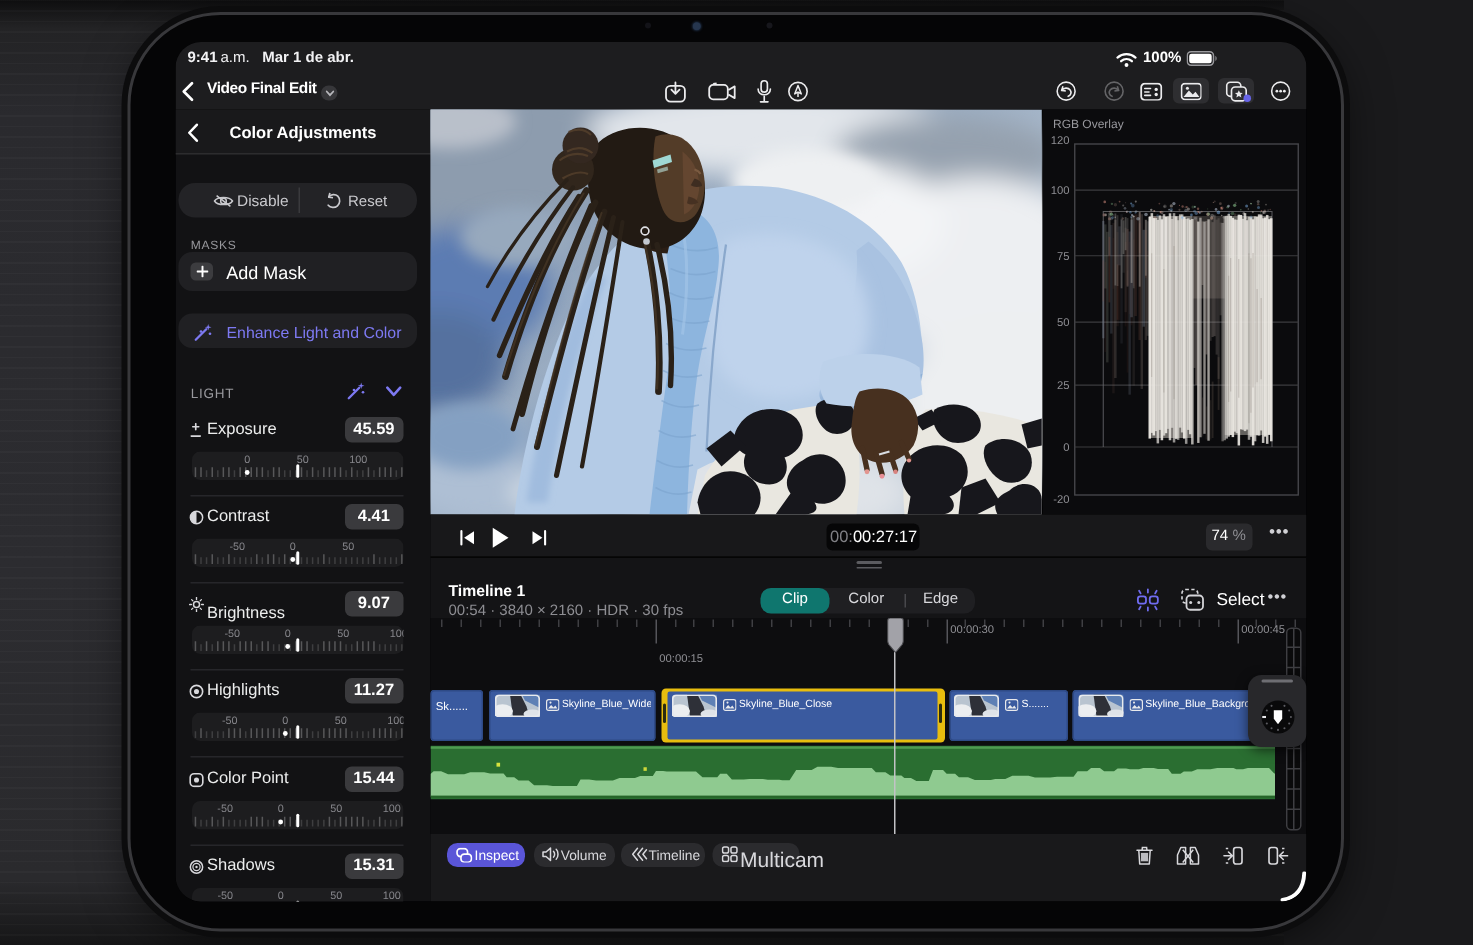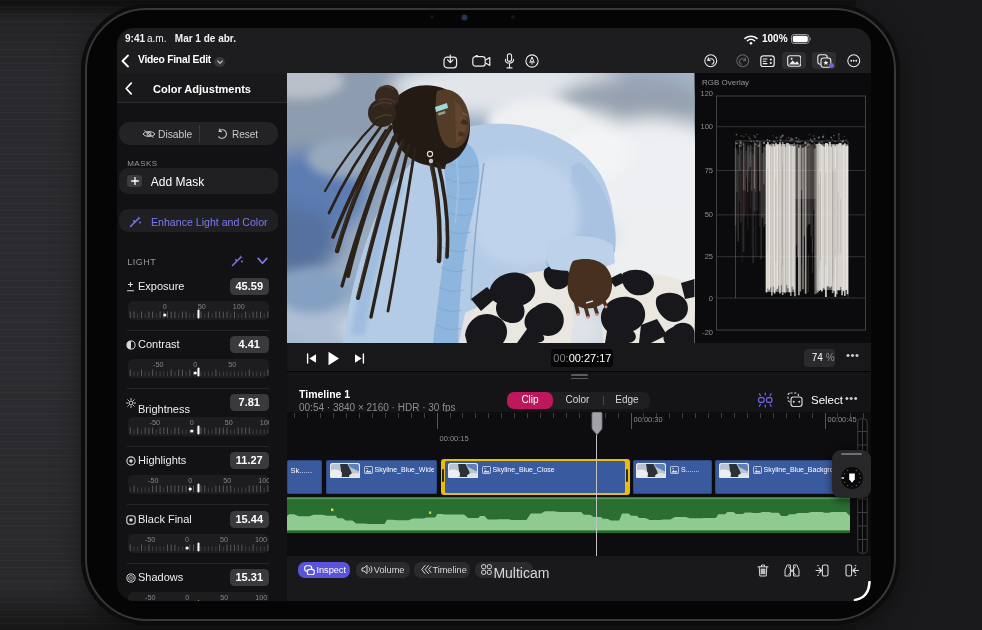--- a/index.html
+++ b/index.html
@@ -269,21 +269,21 @@
             <line x1="5" y1="0.4" x2="5" y2="1.6" transform="rotate(90 5 5)"></line>
             <line x1="5" y1="0.4" x2="5" y2="1.6" transform="rotate(135 5 5)"></line>
             <line x1="5" y1="0.4" x2="5" y2="1.6" transform="rotate(180 5 5)"></line>
             <line x1="5" y1="0.4" x2="5" y2="1.6" transform="rotate(225 5 5)"></line>
             <line x1="5" y1="0.4" x2="5" y2="1.6" transform="rotate(270 5 5)"></line>
             <line x1="5" y1="0.4" x2="5" y2="1.6" transform="rotate(315 5 5)"></line>
           </g>
           <circle cx="5" cy="5" r="2" fill="none" stroke="#d8d8dc" stroke-width="1"></circle>
         </svg>
 <div style="position:absolute;left:21px;top:375px;font-size:11px;color:#eceded">Brightness</div>
-<div class="vbox" style="top:366.0px">7.81</div>
+<div class="vbox" style="top:366.0px">9.07</div>
 <svg class="ruler" style="top:389px" width="141" height="19" viewBox="0 0 141 19">
           <rect width="141" height="19" rx="5.5" fill="#1d1d1f"></rect>
           <text x="26.8" y="7.6" fill="#86868b" font-size="7.2" text-anchor="middle" font-family="Liberation Sans">-50</text>
           <text x="63.8" y="7.6" fill="#86868b" font-size="7.2" text-anchor="middle" font-family="Liberation Sans">0</text>
           <text x="100.8" y="7.6" fill="#86868b" font-size="7.2" text-anchor="middle" font-family="Liberation Sans">50</text>
           <text x="137.8" y="7.6" fill="#86868b" font-size="7.2" text-anchor="middle" font-family="Liberation Sans">100</text>
           <rect x="1.8" y="10.5" width="1" height="6.5" fill="#fff" opacity="0.26"></rect>
           <rect x="5.5" y="12.5" width="1" height="4.5" fill="#fff" opacity="0.15"></rect>
           <rect x="9.2" y="10.5" width="1" height="6.5" fill="#fff" opacity="0.26"></rect>
           <rect x="13.0" y="12.5" width="1" height="4.5" fill="#fff" opacity="0.15"></rect>
@@ -380,21 +380,21 @@
           <circle cx="62.2" cy="14" r="1.6" fill="#fff"></circle>
           <rect x="69.5" y="8.5" width="2" height="9" rx="1" fill="#fff"></rect>
         </svg>
 </div>
 <div style="position:absolute;left:10px;top:475.5px;width:142px;height:1px;background:#26262a"></div>
 <div class="srow">
 <svg style="position:absolute;left:9px;top:486.5px" width="10" height="10" viewBox="0 0 10 10">
           <rect x="0.8" y="0.8" width="8.4" height="8.4" rx="2.6" fill="none" stroke="#d8d8dc" stroke-width="1.1"></rect>
           <circle cx="5" cy="5" r="1.7" fill="#d8d8dc"></circle>
         </svg>
-<div style="position:absolute;left:21px;top:484.5px;font-size:11px;color:#eceded">Black Final</div>
+<div style="position:absolute;left:21px;top:484.5px;font-size:11px;color:#eceded">Color Point</div>
 <div class="vbox" style="top:483.0px">15.44</div>
 <svg class="ruler" style="top:506px" width="141" height="19" viewBox="0 0 141 19">
           <rect width="141" height="19" rx="5.5" fill="#1d1d1f"></rect>
           <text x="22.1" y="7.6" fill="#86868b" font-size="7.2" text-anchor="middle" font-family="Liberation Sans">-50</text>
           <text x="59.1" y="7.6" fill="#86868b" font-size="7.2" text-anchor="middle" font-family="Liberation Sans">0</text>
           <text x="96.1" y="7.6" fill="#86868b" font-size="7.2" text-anchor="middle" font-family="Liberation Sans">50</text>
           <text x="133.1" y="7.6" fill="#86868b" font-size="7.2" text-anchor="middle" font-family="Liberation Sans">100</text>
           <rect x="1.8" y="10.5" width="1" height="6.5" fill="#fff" opacity="0.26"></rect>
           <rect x="5.5" y="12.5" width="1" height="4.5" fill="#fff" opacity="0.15"></rect>
           <rect x="9.2" y="12.5" width="1" height="4.5" fill="#fff" opacity="0.15"></rect>
@@ -892,29 +892,29 @@
         <path d="M10 1.2 L3.4 5.5 L10 9.8 Z" fill="#fff"></path>
       </svg>
 <svg style="position:absolute;left:210px;top:322.5px" width="13" height="15" viewBox="0 0 13 15">
 <path d="M1.5 0.8 L12 7.5 L1.5 14.2 Z" fill="#fff"></path>
       </svg>
 <svg style="position:absolute;left:237px;top:324.5px" width="11" height="11" viewBox="0 0 11 11">
 <path d="M9.4 1 L9.4 10" stroke="#fff" stroke-width="1.4" stroke-linecap="round"></path>
         <path d="M1 1.2 L7.6 5.5 L1 9.8 Z" fill="#fff"></path>
       </svg>
 <div style="position:absolute;left:434.4px;top:320.7px;width:62px;height:18.6px;background:#060607;border-radius:4px;text-align:center;line-height:18.6px;font-size:11px;color:#fff"><span style="color:#7f7f84">00:</span>00:27:17</div>
-<div style="position:absolute;left:686.6px;top:320.7px;width:31px;height:18.6px;background:#2a2a2d;border-radius:4px;text-align:right;line-height:18.6px;font-size:10px;color:#fff">74 <span style="color:#8e8e93">%</span></div>
+<div style="position:absolute;left:686.6px;top:320.7px;width:31px;height:18.6px;background:#2a2a2d;border-radius:4px;text-align:center;line-height:18.6px;font-size:10px;color:#fff">74 <span style="color:#8e8e93">%</span></div>
 <div style="position:absolute;left:729px;top:321px;font-size:11.5px;color:#d0d0d4;letter-spacing:0.5px">•••</div>
 <div style="position:absolute;left:170px;top:343px;width:584px;height:41px;background:#141416;border-top:1px solid #050505"></div>
 <div style="position:absolute;left:454px;top:346px;width:17px;height:1.6px;background:#5c5c60;border-radius:1px"></div>
 <div style="position:absolute;left:454px;top:349.5px;width:17px;height:1.6px;background:#5c5c60;border-radius:1px"></div>
 <div style="position:absolute;left:182px;top:360px;font-size:10.5px;font-weight:bold;color:#fff">Timeline 1</div>
 <div style="position:absolute;left:182px;top:373.5px;font-size:10px;color:#8e8e93">00:54 · 3840 × 2160 · HDR · 30 fps</div>
 <div style="position:absolute;left:390px;top:364px;width:143px;height:16.5px;background:#1f1f22;border-radius:7px"></div>
-<div style="position:absolute;left:390px;top:364px;width:46px;height:16.5px;background:#be185d;border-radius:7px;text-align:center;line-height:16.5px;font-size:10px;color:#fff">Clip</div>
+<div style="position:absolute;left:390px;top:364px;width:46px;height:16.5px;background:#0f766e;border-radius:7px;text-align:center;line-height:16.5px;font-size:10px;color:#fff">Clip</div>
 <div style="position:absolute;left:436px;top:364px;width:49px;height:16.5px;text-align:center;line-height:16.5px;font-size:10px;color:#d8d8dc">Color</div>
 <div style="position:absolute;left:485.5px;top:367.5px;width:1px;height:9.5px;background:#48484c"></div>
 <div style="position:absolute;left:487px;top:364px;width:46px;height:16.5px;text-align:center;line-height:16.5px;font-size:10px;color:#d8d8dc">Edge</div>
 <svg style="position:absolute;left:638.7px;top:364px" width="18.5" height="16" viewBox="0 0 18.5 16">
 <g stroke="#706cf0" fill="none" stroke-width="1.2">
 <rect x="2.6" y="5.6" width="5.4" height="4.8" rx="1.6"></rect>
 <rect x="10.5" y="5.6" width="5.4" height="4.8" rx="1.6"></rect>
 <path d="M9.25 1 L9.25 3 M9.25 13 L9.25 15 M3.4 1.8 L4.4 3.6 M15.1 1.8 L14.1 3.6 M3.4 14.2 L4.4 12.4 M15.1 14.2 L14.1 12.4" stroke-linecap="round"></path>
 </g>
       </svg>

